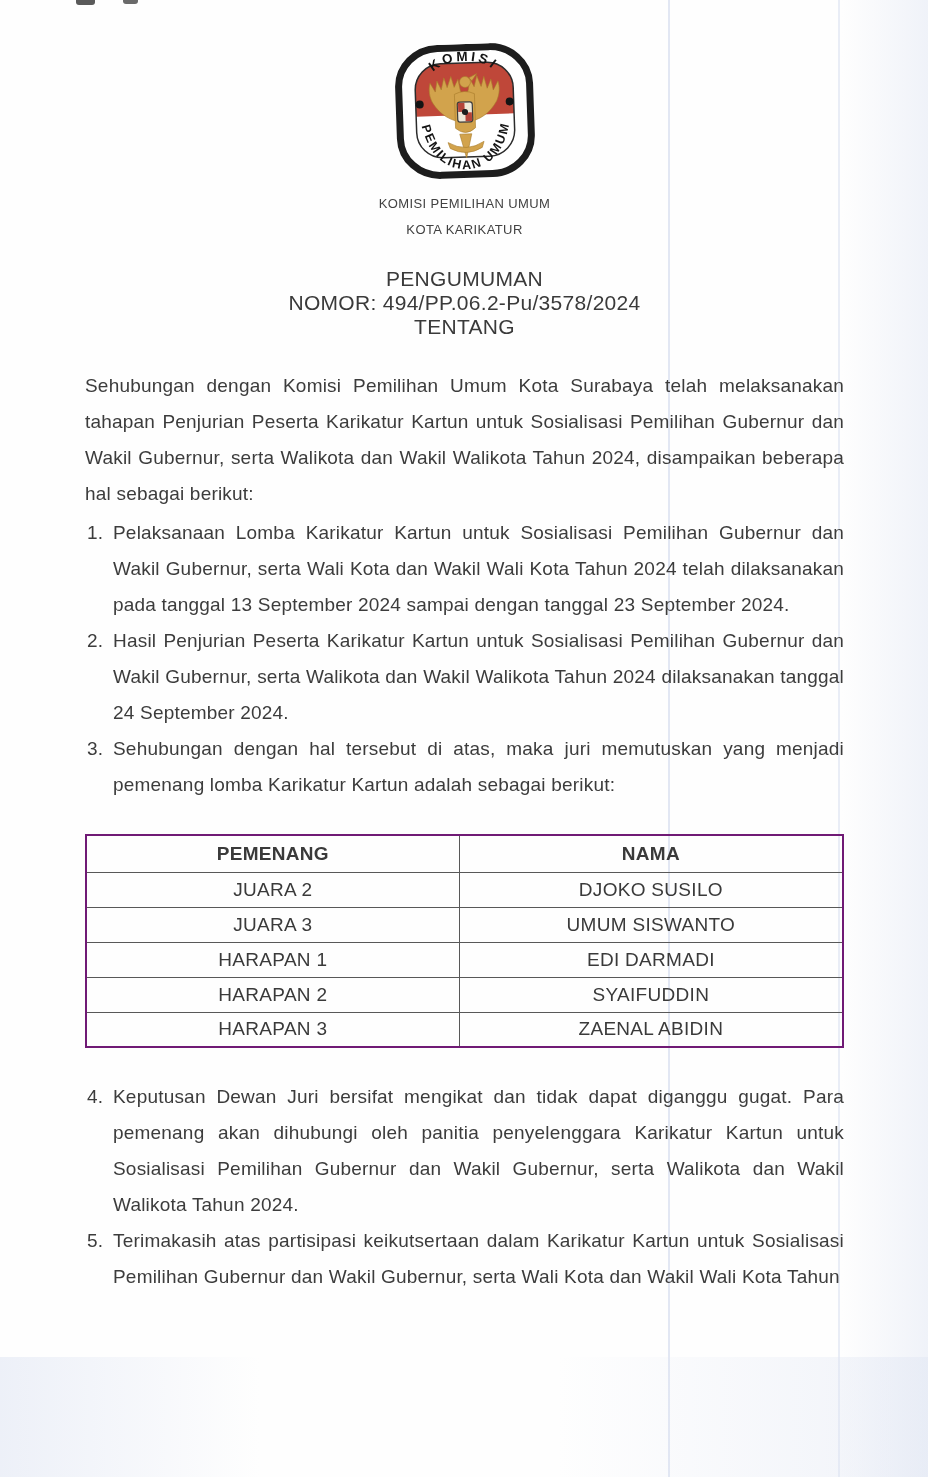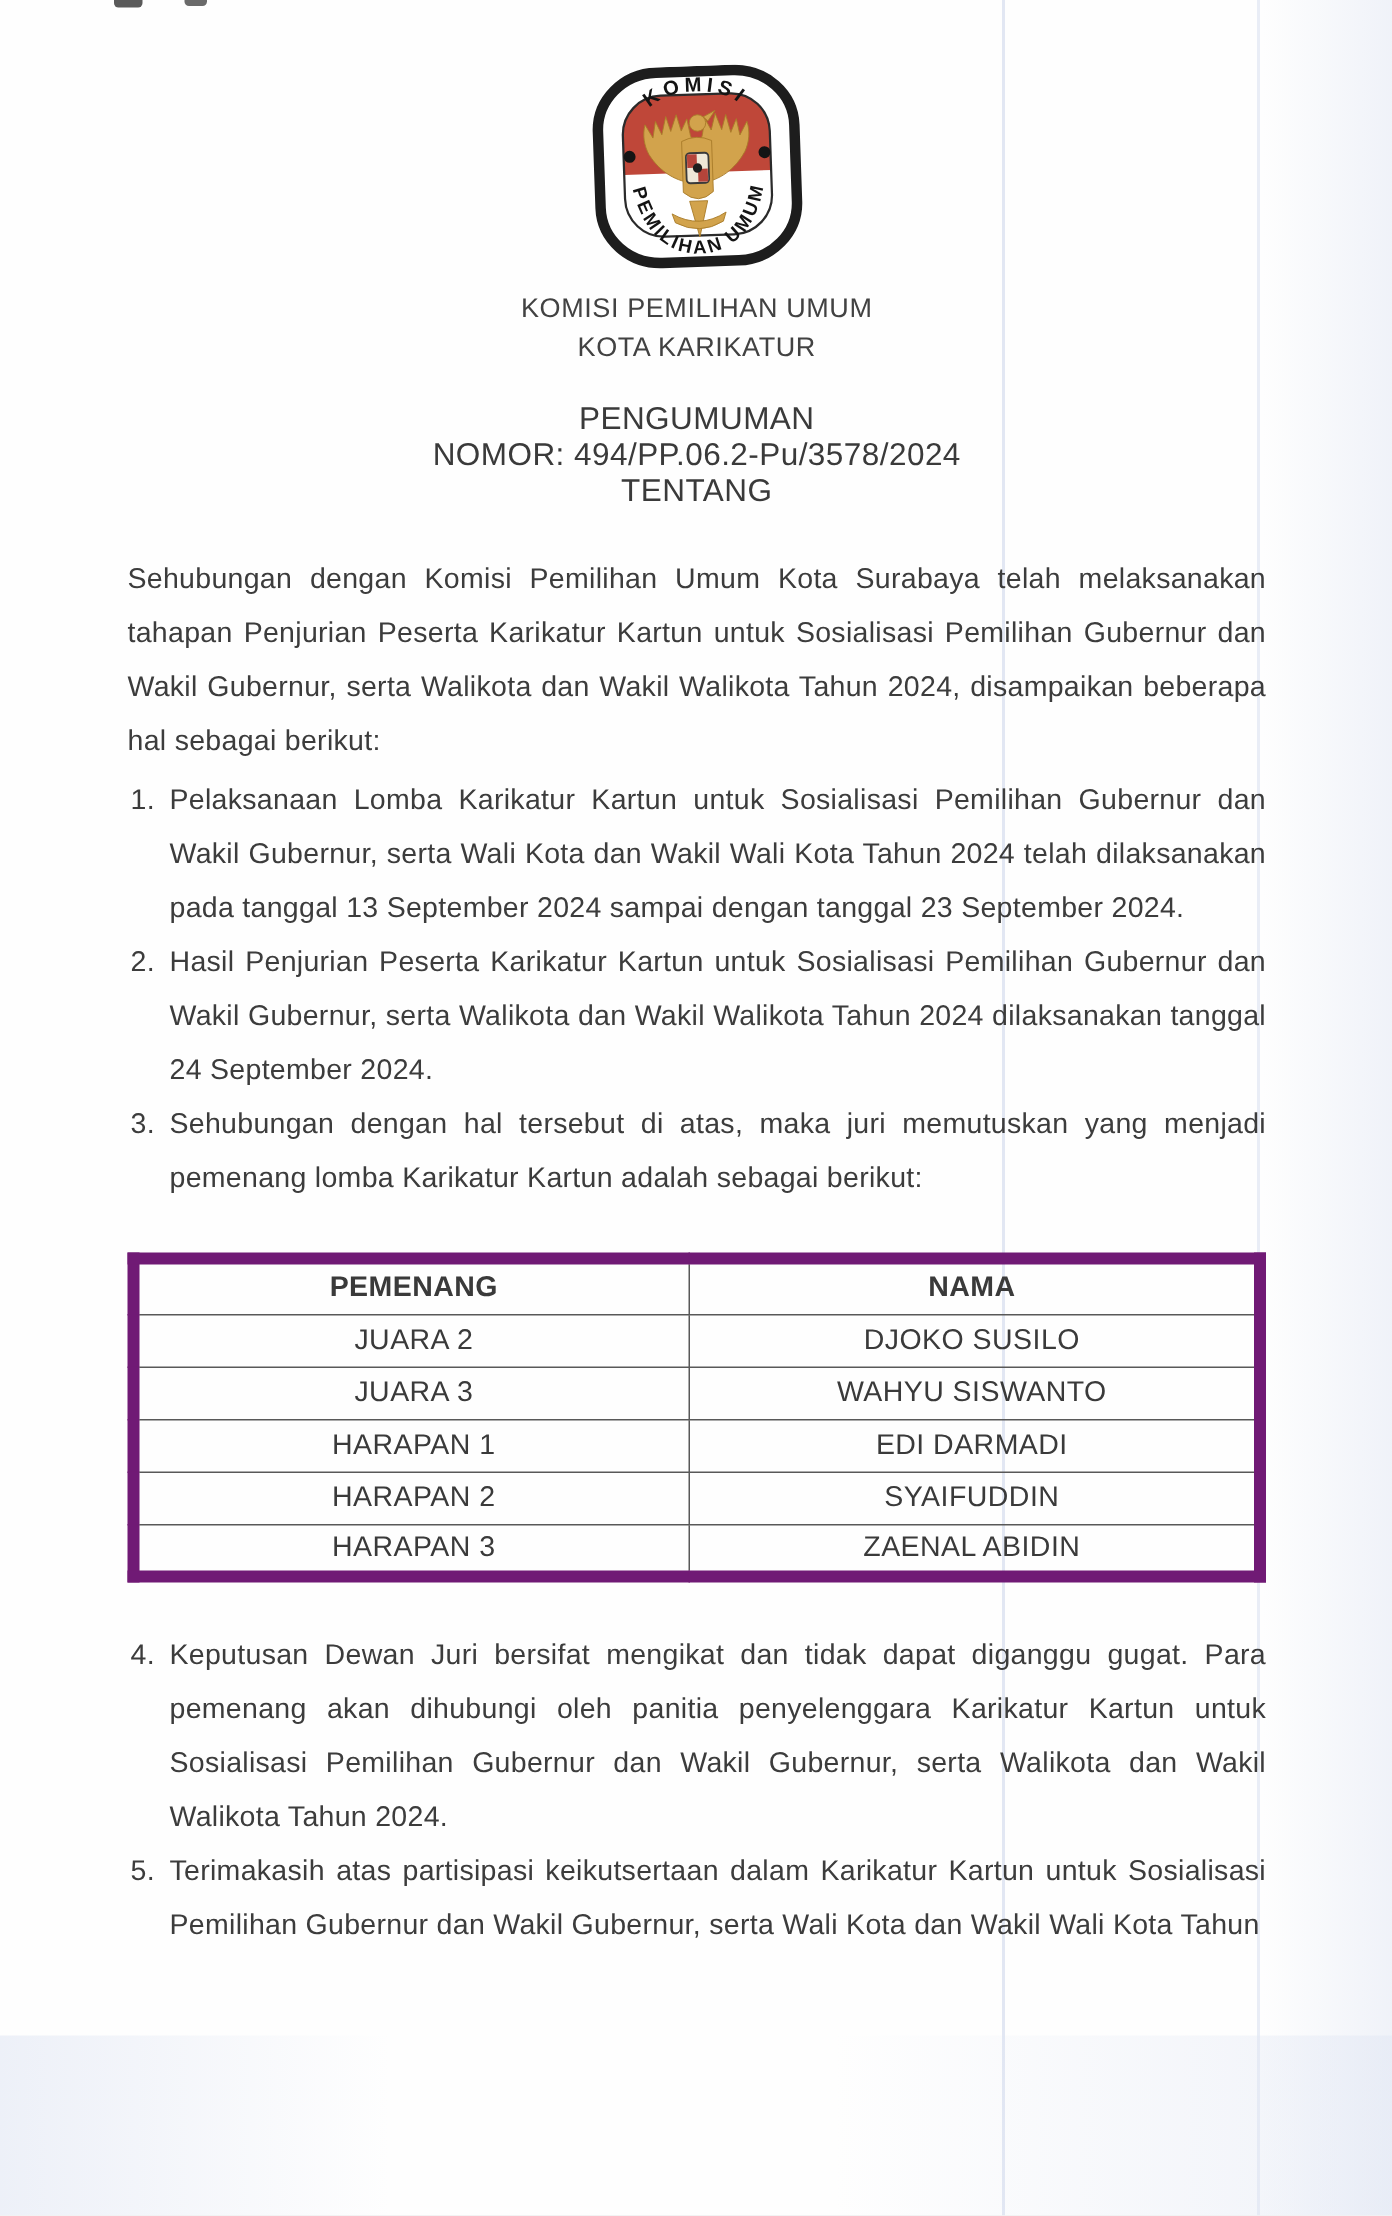--- a/index.html
+++ b/index.html
@@ -25,21 +25,21 @@
   
   .logo-wrap {
     padding-top: 44px;
     text-align: center;
   }
   .logo-wrap svg { transform: rotate(-2deg); }
 
   .org {
     margin-top: 8px;
     text-align: center;
-    font-size: 18px;
+    font-size: 13px;
     line-height: 26px;
     letter-spacing: 0.4px;
     color: #424242;
   }
 
   
   .doc-title {
     margin-top: 24px;
     text-align: center;
     font-size: 21px;
@@ -74,21 +74,21 @@
     position: absolute;
     left: 2px;
     top: 0;
   }
 
   
   table.winners {
     width: 100%;
     margin-top: 31px;
     border-collapse: collapse;
-    border: 8px solid #701a75;
+    border: 2px solid #701a75;
   }
   table.winners th, table.winners td {
     border: 1.5px solid #585858;
     height: 35px;
     text-align: center;
     vertical-align: middle;
     font-size: 19px;
     letter-spacing: 0.3px;
     color: #3a3a3a;
   }
@@ -216,21 +216,21 @@
           <th>NAMA</th>
         </tr>
       </thead>
       <tbody>
         <tr>
           <td>JUARA 2</td>
           <td>DJOKO SUSILO</td>
         </tr>
         <tr>
           <td>JUARA 3</td>
-          <td>WAHYU SISWANTO</td>
+          <td>UMUM SISWANTO</td>
         </tr>
         <tr>
           <td>HARAPAN 1</td>
           <td>EDI DARMADI</td>
         </tr>
         <tr>
           <td>HARAPAN 2</td>
           <td>SYAIFUDDIN</td>
         </tr>
         <tr>

